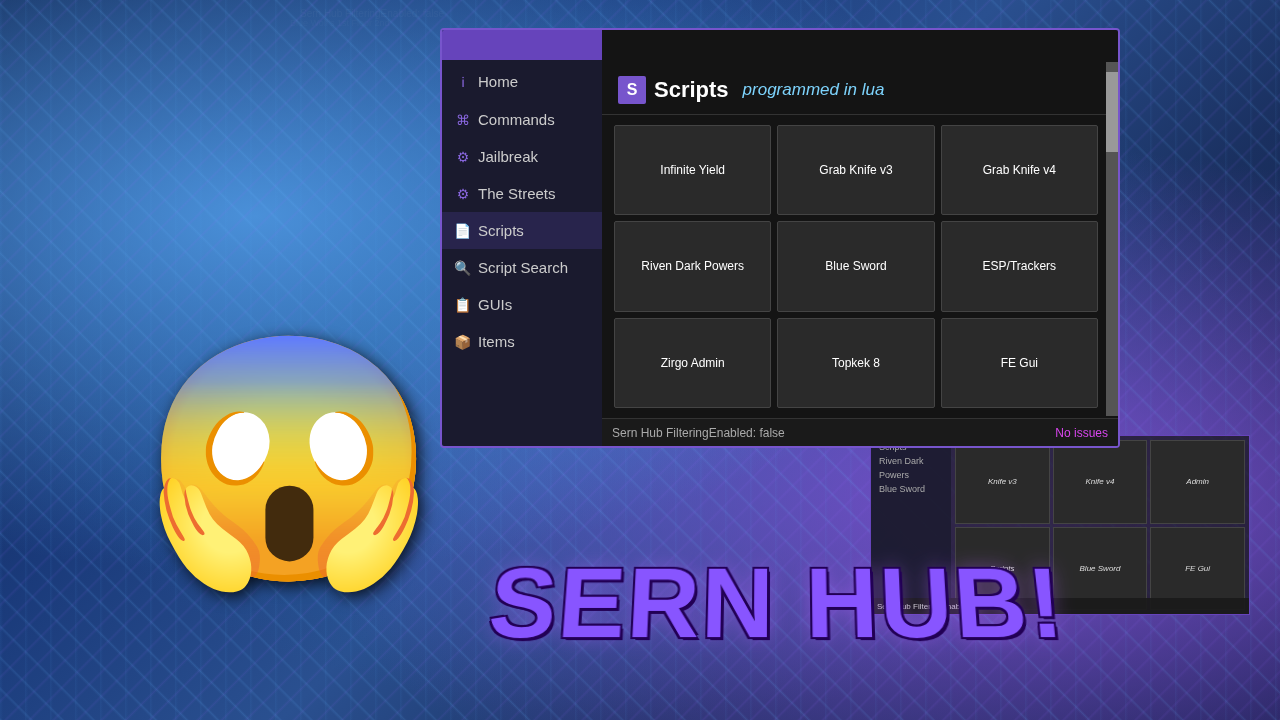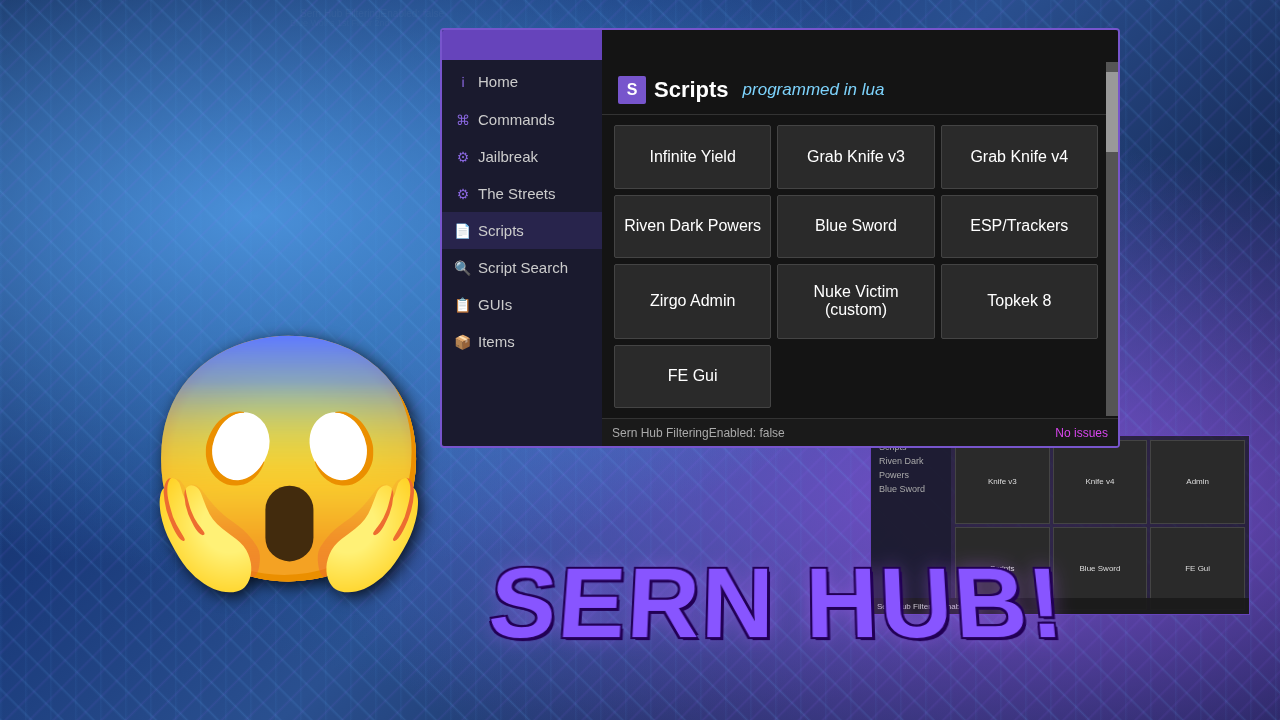--- a/index.html
+++ b/index.html
@@ -181,21 +181,21 @@
       flex: 1;
       overflow-y: auto;
     }
 
     .script-btn {
       background: #2a2a2a;
       border: 1px solid #444;
       color: #fff;
       padding: 14px 8px;
       text-align: center;
-      font-size: 16px;
+      font-size: 12px;
       cursor: pointer;
       border-radius: 2px;
       display: flex;
       align-items: center;
       justify-content: center;
       min-height: 55px;
     }
 
     
     .status-bar {
@@ -295,20 +295,21 @@
     .bg-gui-btn {
       background: #2a2a2a;
       border: 1px solid #444;
       color: #ddd;
       font-size: 8px;
       text-align: center;
       padding: 4px 18px;
       display: flex;
       align-items: center;
       justify-content: center;
+      font-style: italic;
     }
 
     .bg-gui-status {
       position: absolute;
       bottom: 0;
       left: 0;
       right: 0;
       height: 16px;
       background: rgba(26,26,26,0.9);
       display: flex;
@@ -405,21 +406,20 @@
     </div>
 
     <div class="buttons-grid" style="padding-right:20px;">
       <button class="script-btn">Infinite Yield</button>
       <button class="script-btn">Grab Knife v3</button>
       <button class="script-btn">Grab Knife v4</button>
       <button class="script-btn">Riven Dark Powers</button>
       <button class="script-btn">Blue Sword</button>
       <button class="script-btn">ESP/Trackers</button>
       <button class="script-btn">Zirgo Admin</button>
-      <button class="script-btn">Nuke Victim (custom)</button>
       <button class="script-btn">Topkek 8</button>
       <button class="script-btn">FE Gui</button>
     </div>
 
     <div class="status-bar">
       <span class="status-text">Sern Hub FilteringEnabled: false</span>
       <span class="status-ok">No issues</span>
     </div>
   </div>
 </div>

